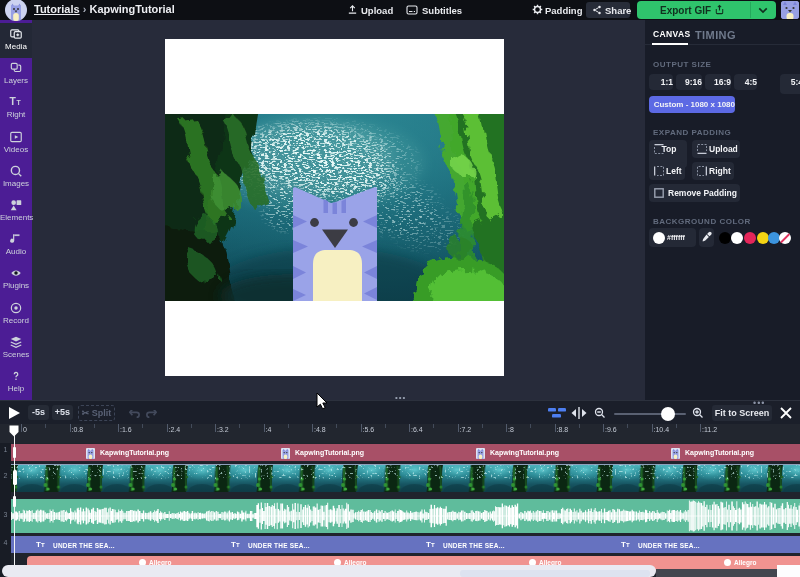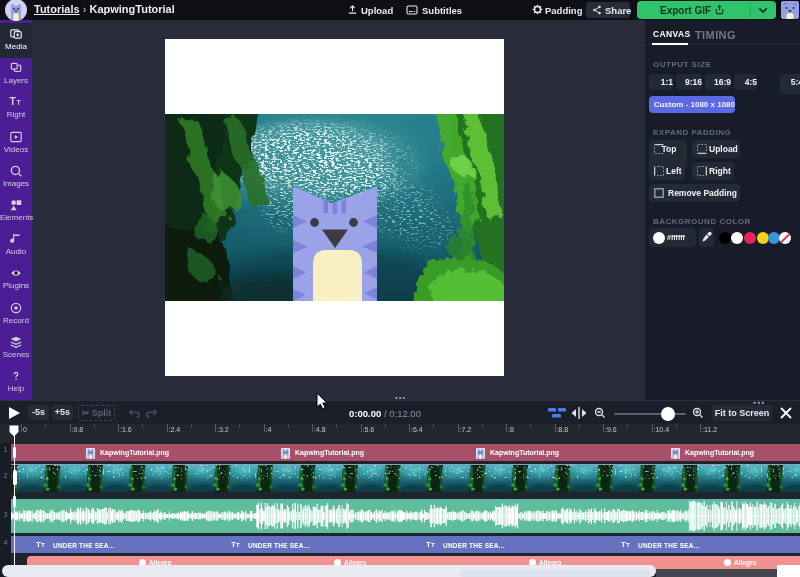--- a/index.html
+++ b/index.html
@@ -368,21 +368,20 @@
       <div class="abs ctlpill" style="left:52px;top:4px;width:21px;">+5s</div>
       <div class="abs" style="left:78px;top:3.5px;width:37px;height:16px;border:1px dashed #3c4456;border-radius:3px;color:#596175;font-size:9px;font-weight:bold;text-align:center;line-height:15px;">✂ Split</div>
       <svg class="abs" style="left:129px;top:9px;" width="11" height="8" viewBox="0 0 13 9" fill="none" stroke="#434a5c" stroke-width="2">
           <path d="M1 4.5h8a3 3 0 0 1 0 6" transform="translate(0,-2)"></path>
           <path d="M4 1L1 4.5 4 8" transform="translate(0,-2)"></path>
         </svg>
       <svg class="abs" style="left:146px;top:9px;" width="11" height="8" viewBox="0 0 13 9" fill="none" stroke="#434a5c" stroke-width="2">
           <path d="M12 4.5H4a3 3 0 0 0 0 6" transform="translate(0,-2)"></path>
           <path d="M9 1l3 3.5L9 8" transform="translate(0,-2)"></path>
         </svg>
-      <div class="abs" style="left:285px;top:6.5px;width:200px;text-align:center;font-size:9.5px;color:#fff;font-weight:bold;">0:00.00 <span style="color:#8b93a5;font-weight:normal;">/ 0:12.00</span></div>
       <svg class="abs" style="left:548px;top:7px;" width="20" height="10" viewBox="0 0 20 10">
           <rect x="0" y="0" width="8" height="3.6" rx="1.2" fill="#4d7ef0"></rect>
           <rect x="10" y="0" width="8" height="3.6" rx="1.2" fill="#4d7ef0"></rect>
           <rect x="4" y="6" width="9" height="3.6" rx="1.2" fill="#4d7ef0"></rect>
         </svg>
       <svg class="abs" style="left:571px;top:6px;" width="16" height="12" viewBox="0 0 16 12">
           <rect x="7.3" y="0" width="1.4" height="12" fill="#dfe3ec"></rect>
           <polygon points="5,2 5,10 0.5,6" fill="#dfe3ec"></polygon>
           <polygon points="11,2 11,10 15.5,6" fill="#dfe3ec"></polygon>
         </svg>

